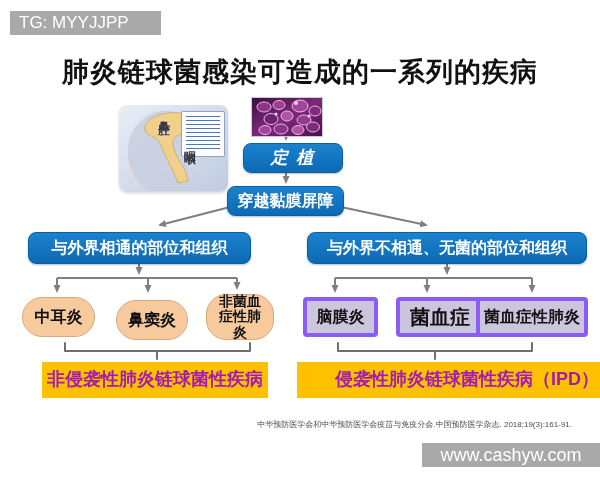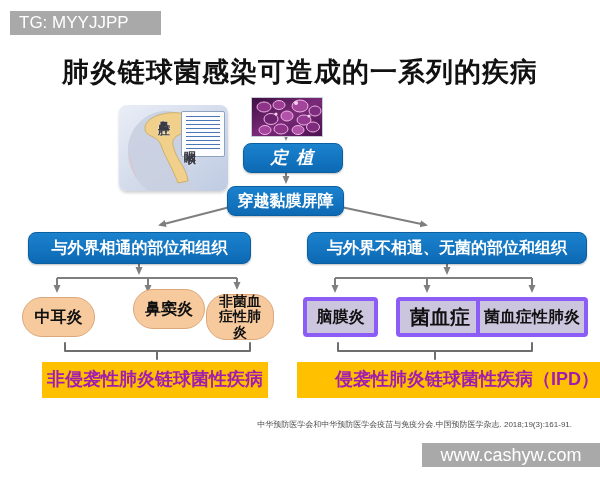--- a/index.html
+++ b/index.html
@@ -32,21 +32,21 @@
     text-align:center;box-sizing:border-box;font-weight:bold;line-height:1.1;}
   .blue{background:linear-gradient(#1b82ce,#0d69b4);color:#fff;border:1px solid #0a5fa0;
     border-radius:8px;box-shadow:0 1px 2px rgba(0,0,0,.25);}
   .colonization{left:243px;top:143px;width:100px;height:30px;font-size:17px;letter-spacing:2px;font-style:italic;}
   .barrier{left:227px;top:186px;width:117px;height:30px;font-size:16px;}
   .branch-left{left:28px;top:232px;width:223px;height:32px;font-size:16px;}
   .branch-right{left:307px;top:232px;width:280px;height:32px;font-size:16px;}
   .orange{background:#f7ca9e;border:1px solid #dca87a;border-radius:20px;color:#111;}
   .purple{background:#ccc5de;border:4px solid #8b5cf6;border-radius:4px;color:#111;}
   .d1{left:22px;top:297px;width:73px;height:40px;font-size:16px;}
-  .d2{left:116px;top:289px;width:72px;height:40px;font-size:16px;margin-left:17px;}
+  .d2{left:116px;top:300px;width:72px;height:40px;font-size:16px;}
   .d3{left:206px;top:294px;width:68px;height:46px;font-size:14px;padding:0 10px;}
   .d4{left:303px;top:297px;width:75px;height:40px;font-size:16px;}
   .d5{left:396px;top:297px;width:88px;height:40px;font-size:20px;}
   .d6{left:476px;top:297px;width:112px;height:40px;font-size:16px;}
   .yellow{background:#ffc000;color:#a21caf;}
   .sum-left{left:42px;top:362px;width:226px;height:36px;font-size:18px;}
   .sum-right{left:297px;top:362px;width:340px;height:36px;font-size:18px;}
   
   .citation{position:absolute;right:28px;top:419px;font-size:8px;color:#4d4d4d;}
   

